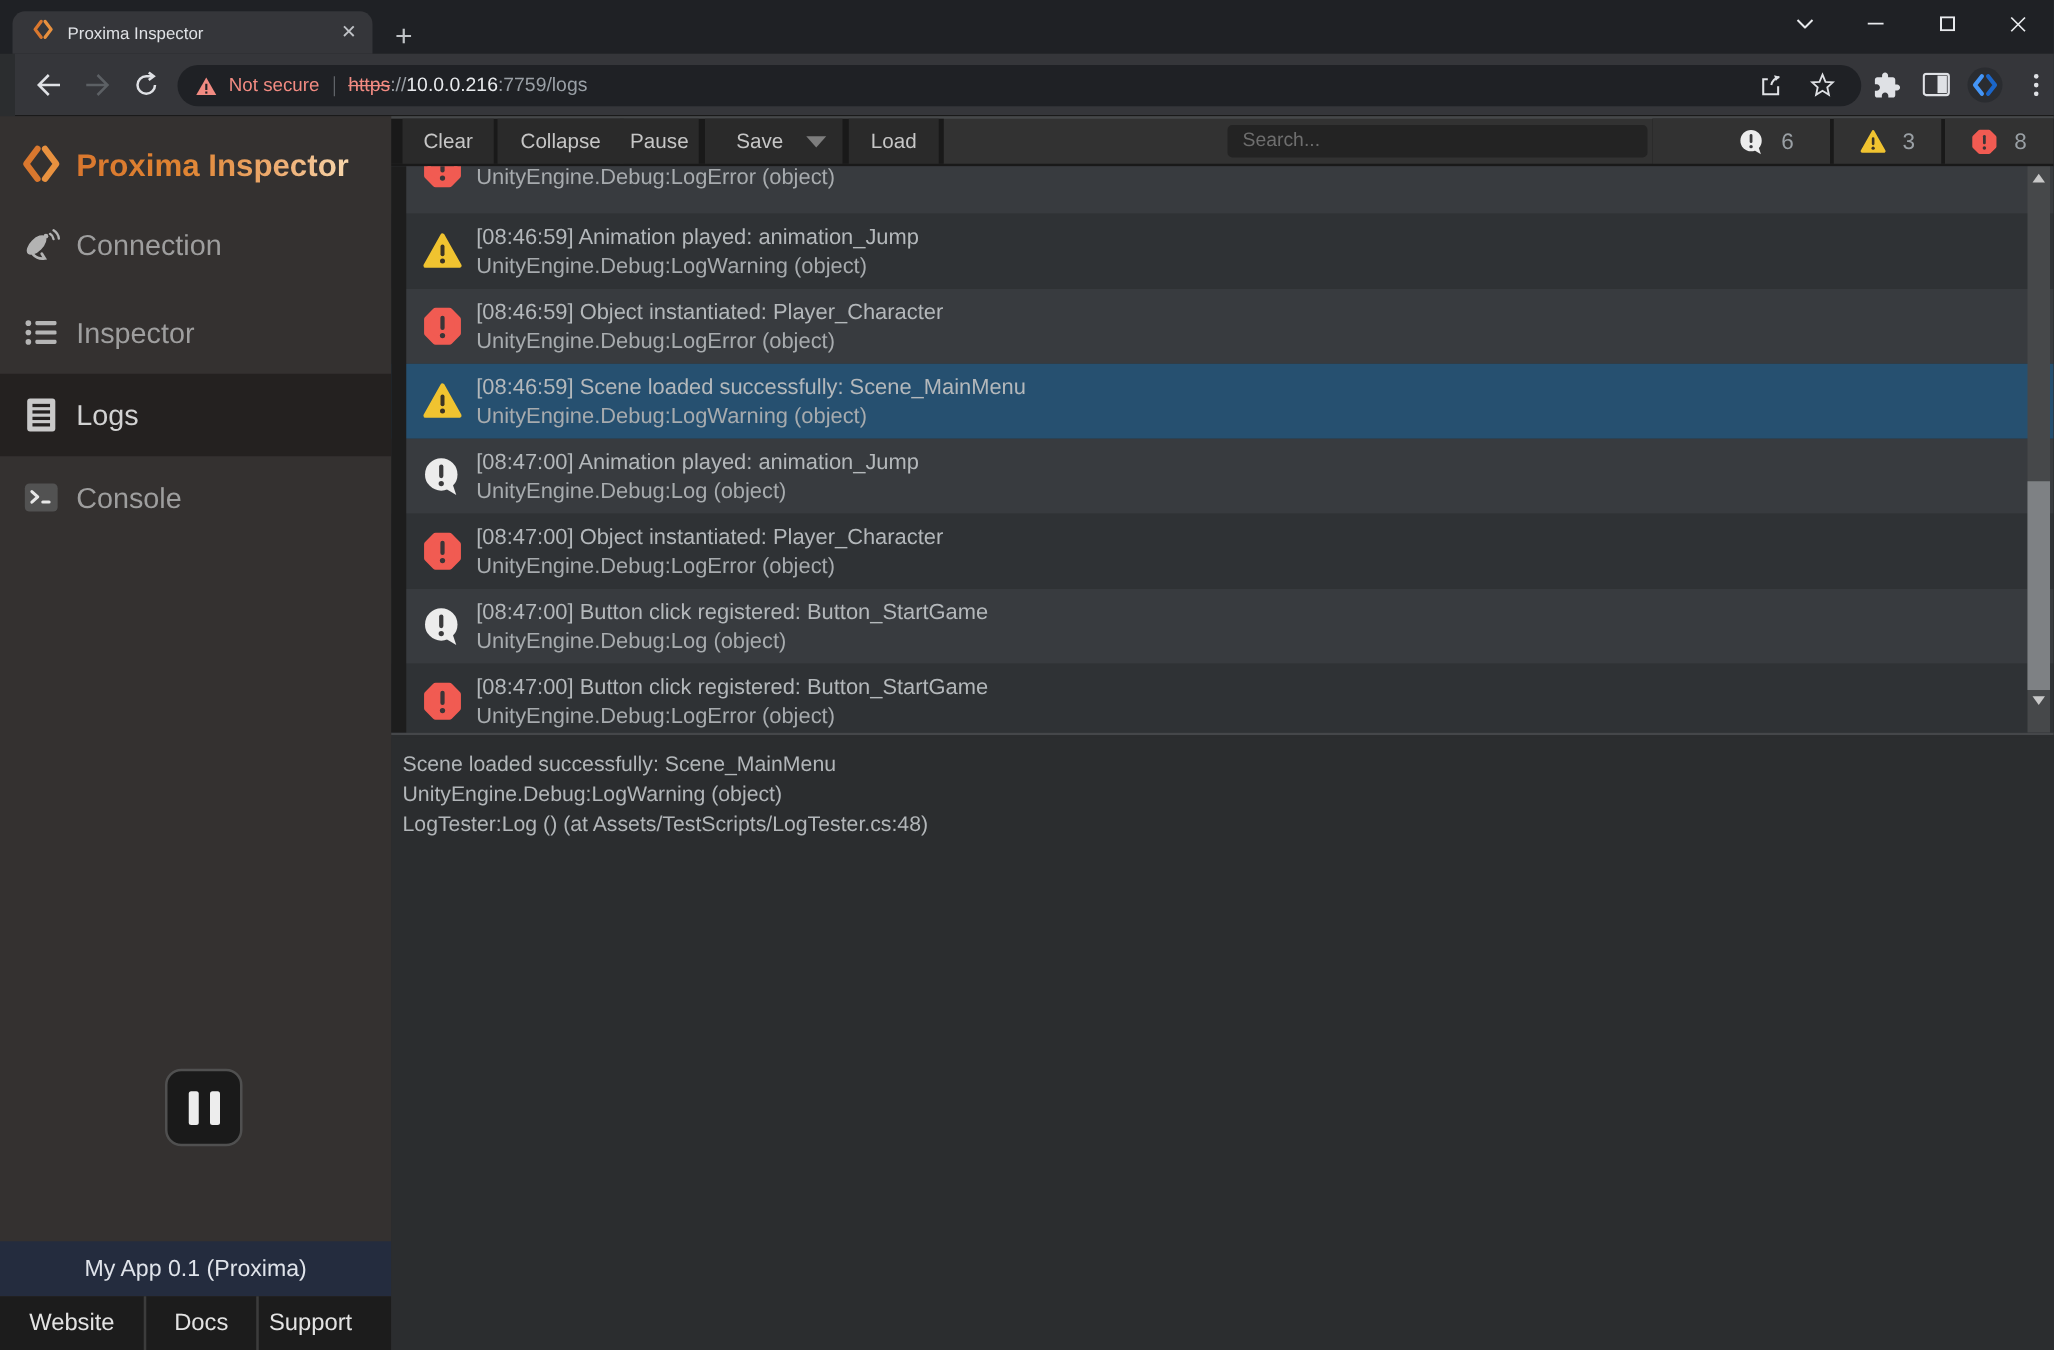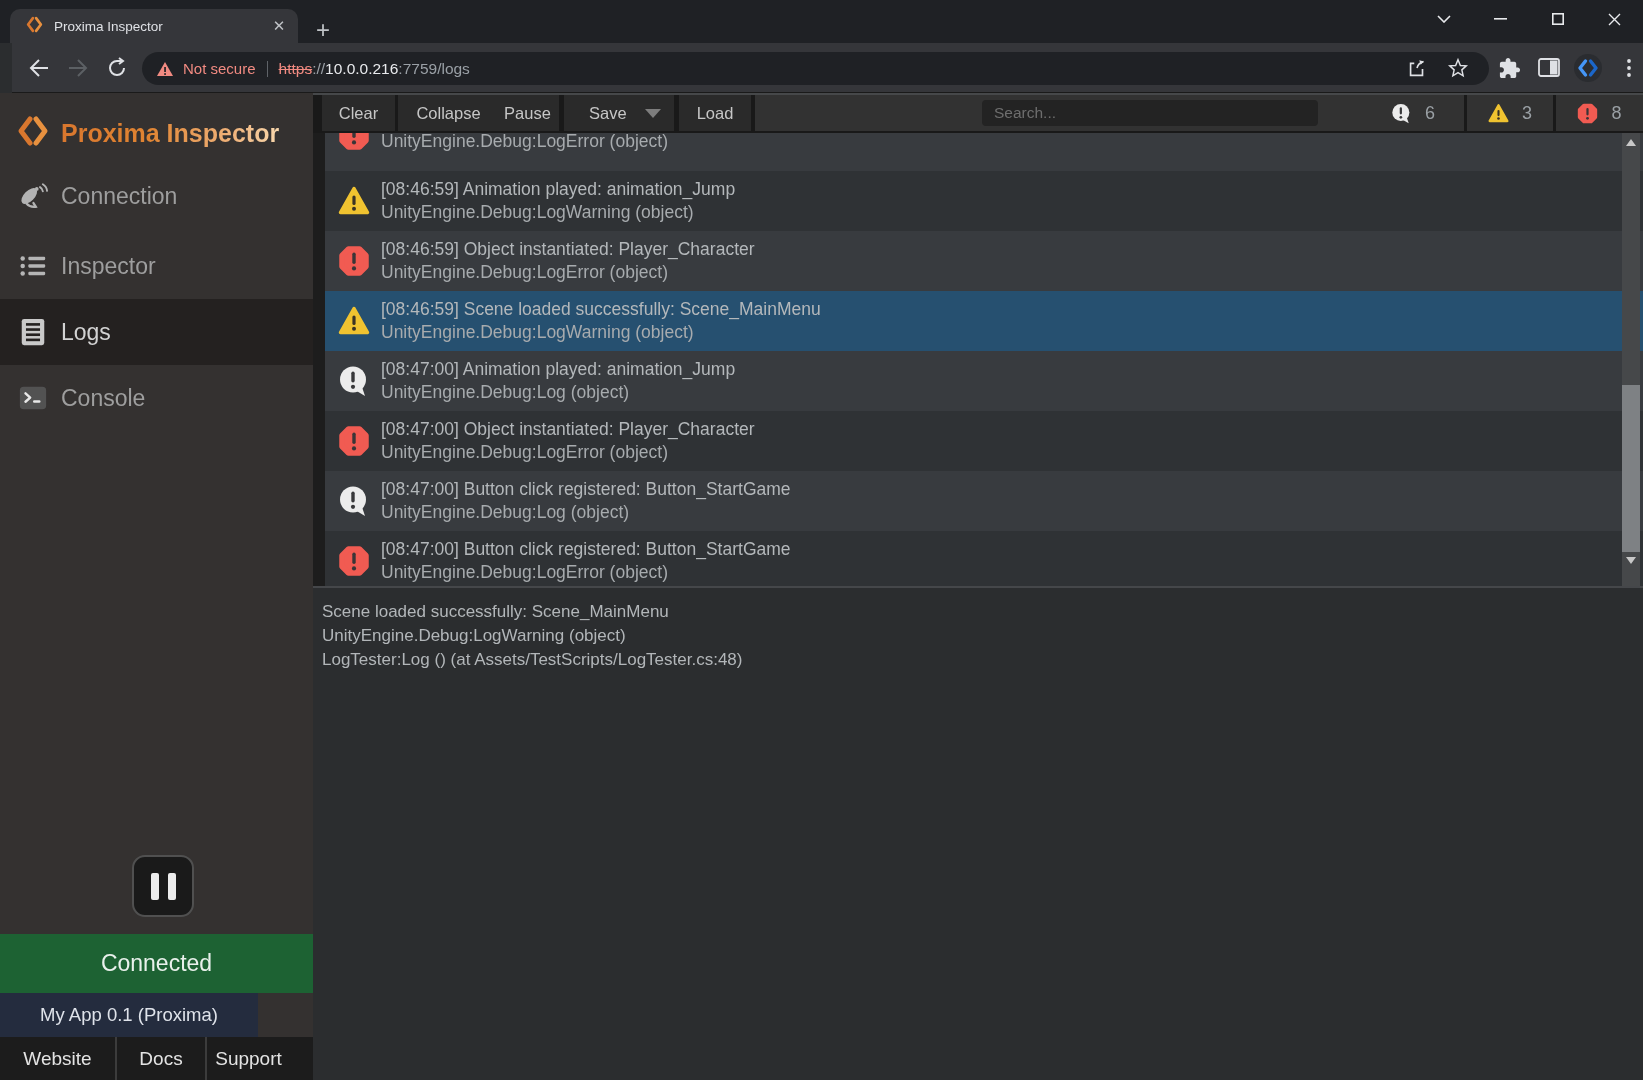--- a/index.html
+++ b/index.html
@@ -33,21 +33,21 @@
   .logo-row { position:absolute; left:17px; top:22px; display:flex; align-items:center; }
   .logo-text { margin-left:12px; font-size:25px; font-weight:600; background:linear-gradient(90deg,#d9772e 0%,#e08432 40%,#efb27a 78%,#f8d7ac 100%); -webkit-background-clip:text; background-clip:text; color:transparent; }
   .nav-item { position:absolute; left:0; width:313px; height:66px; display:flex; align-items:center; padding-left:18px; }
   .nav-item.selected { background:#242120; }
   .nav-label { margin-left:13px; font-size:23px; color:#9e9e9e; }
   .nav-item.selected .nav-label { color:#d2d2d2; }
   .nav-ico { width:30px; height:30px; display:flex; align-items:center; justify-content:center; }
   .pause-btn { position:absolute; left:132px; top:762px; width:62px; height:62px; background:#1a1a1a; border:2px solid #505050; border-radius:13px; display:flex; align-items:center; justify-content:center; gap:9px; }
   .pause-bar { width:8px; height:27px; background:#ededed; border-radius:2px; }
   .status-bar { position:absolute; left:0; top:841px; width:313px; height:59px; background:#1d6233; display:flex; align-items:center; justify-content:center; color:#e9f1ec; font-size:23px; }
-  .appinfo-bar { position:absolute; left:0; top:900px; width:258px; height:44px; background:#242c3e; display:flex; align-items:center; justify-content:center; color:#dfe3ea; font-size:18.5px; }
+  .appinfo-bar { position:absolute; left:0; top:900px; width:313px; height:44px; background:#242c3e; display:flex; align-items:center; justify-content:center; color:#dfe3ea; font-size:18.5px; }
   .side-footer { position:absolute; left:0; top:944px; width:313px; height:43px; background:#1c1c1c; display:flex; }
   .foot-btn { display:flex; align-items:center; justify-content:center; color:#e3e3e3; font-size:19px; border-right:2px solid #3c3c3c; }
   .foot-btn:last-child { border-right:none; }
 
   
   #main { position:absolute; left:313px; top:0; width:1330px; height:987px; }
   #toolbar { position:absolute; left:0; top:0; width:100%; height:40px; background:#323232; border-top:2px solid #46484a; border-bottom:2px solid #191919; }
   .btn-strip { position:absolute; left:0; top:0; width:442px; height:36px; background:#191919; }
   .tb-btn { position:absolute; top:0; height:36px; background:#2a2a2a; color:#c6c6c6; font-size:16.5px; display:flex; align-items:center; justify-content:center; }
   .save-caret { margin-left:18px; width:0; height:0; border-left:8px solid transparent; border-right:8px solid transparent; border-top:9px solid #7d7d7d; }
@@ -247,21 +247,20 @@
      <rect x="16" y="18.5" width="8" height="2.6" rx="1.3" fill="#e8e8e8"></rect>
               </svg>
             </span>
                  <span class="nav-label">Console</span>
           </div>
         </div>
       <div class="pause-btn">
         <div class="pause-bar"></div>
         <div class="pause-bar"></div>
       </div>
-      <div class="status-bar">Connected</div>
       <div class="appinfo-bar">My App 0.1 (Proxima)</div>
       <div class="side-footer">
           <div class="foot-btn" style="width: 117px;">Website</div>
           <div class="foot-btn" style="width: 90px;">Docs</div>
           <div class="foot-btn" style="width: 83px;">Support</div>
         </div>
     </div>
 
     <div id="main">
       <div id="toolbar">

